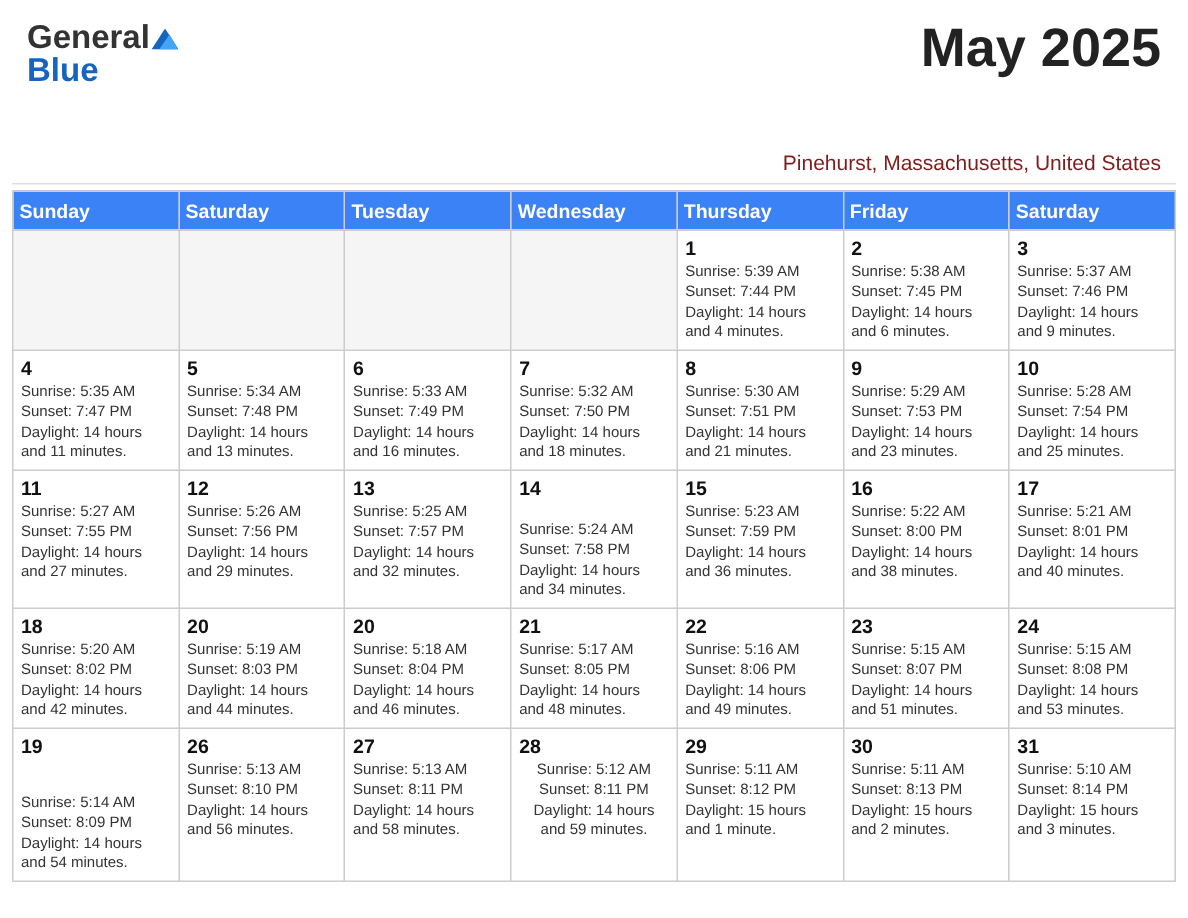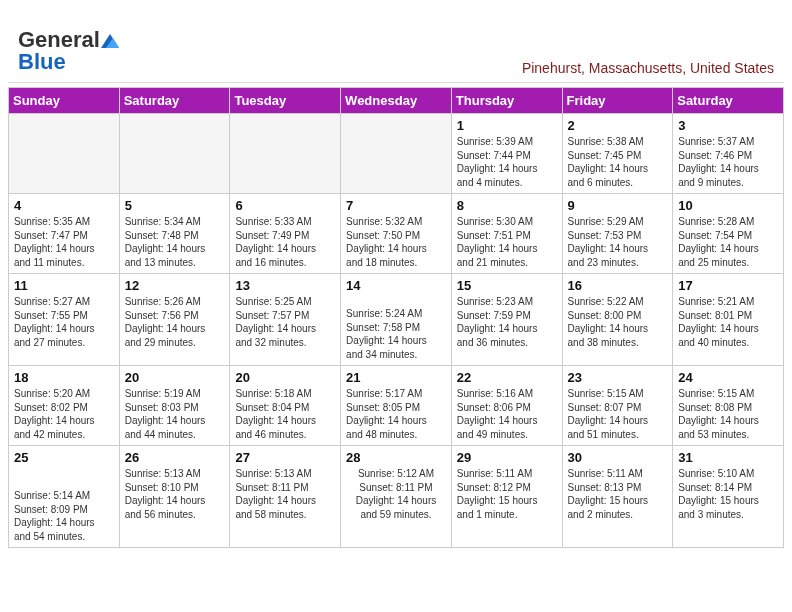--- a/index.html
+++ b/index.html
@@ -13,21 +13,20 @@
     .header {
       display: flex;
       justify-content: space-between;
       align-items: flex-start;
       padding: 12px 18px 6px 18px;
     }
     .logo {
       display: flex;
       flex-direction: column;
       align-items: flex-start;
-      margin-top: 15px;
     }
     .logo-row {
       display: flex;
       align-items: center;
     }
     .title-block {
       text-align: right;
     }
     .month-title {
       font-size: 36px;
@@ -40,21 +39,21 @@
       color: #7f1d1d;
       margin-top: 48px;
     }
     .calendar {
       width: 100%;
       border-collapse: collapse;
       table-layout: fixed;
       margin: 0;
     }
     .calendar th {
-      background-color: #a21caf;
+      background-color: #3b82f6;
       color: #fff;
       font-size: 13px;
       font-weight: bold;
       padding: 5px 4px;
       text-align: left;
       border: 1px solid #ccc;
     }
     .calendar td {
       border: 1px solid #ccc;
       vertical-align: top;
@@ -95,20 +94,21 @@
       <div class="logo-row">
         <span style="font-size:22px;font-weight:bold;color:#333;">General</span>
         <svg width="18" height="14" viewBox="0 0 18 14" style="margin-left:1px;margin-top:2px;">
           <polygon points="0,14 9,0 18,14" fill="#1565c0"></polygon>
           <polygon points="5,14 12,4 18,14" fill="#42a5f5"></polygon>
         </svg>
       </div>
       <span style="font-size:22px;font-weight:bold;color:#1565c0;margin-top:-4px;">Blue</span>
     </div>
     <div class="title-block">
+      <div class="month-title">May 2025</div>
       <div class="location">Pinehurst, Massachusetts, United States</div>
     </div>
   </div>
 
   <div class="header-divider"></div>
 
   <div class="calendar-wrapper">
     <table class="calendar">
       <thead>
         <tr>
@@ -297,21 +297,21 @@
             <td>
               <div class="day-num">24</div>
               <div class="day-info" style="white-space: pre-line;">Sunrise: 5:15 AM
 Sunset: 8:08 PM
 Daylight: 14 hours
 and 53 minutes.</div>
             </td>
           </tr>
           <tr>
             <td>
-              <div class="day-num">25</div>
+              <div class="day-num">19</div>
               <div class="day-info" style="white-space: pre-line; margin-top: 24px;">Sunrise: 5:14 AM
 Sunset: 8:09 PM
 Daylight: 14 hours
 and 54 minutes.</div>
             </td>
             <td>
               <div class="day-num">26</div>
               <div class="day-info" style="white-space: pre-line;">Sunrise: 5:13 AM
 Sunset: 8:10 PM
 Daylight: 14 hours

